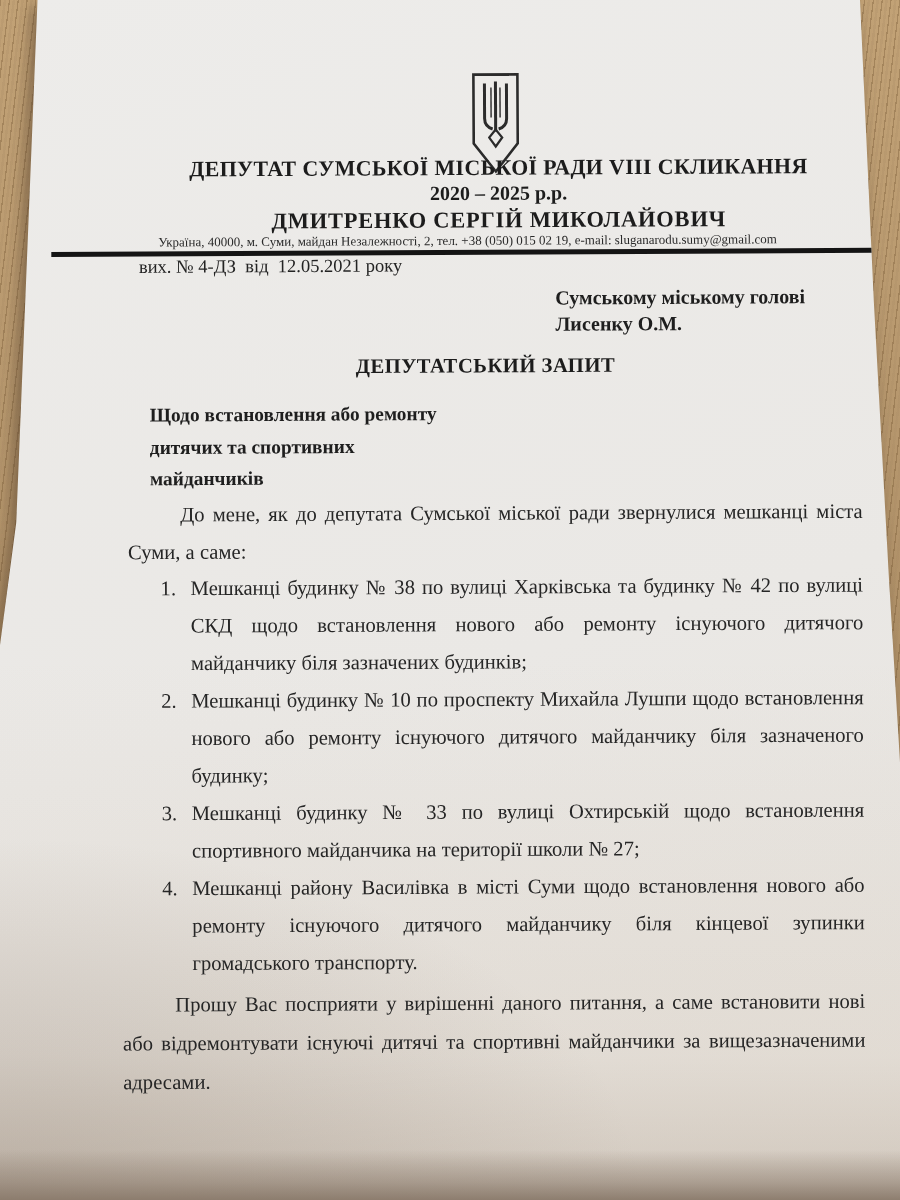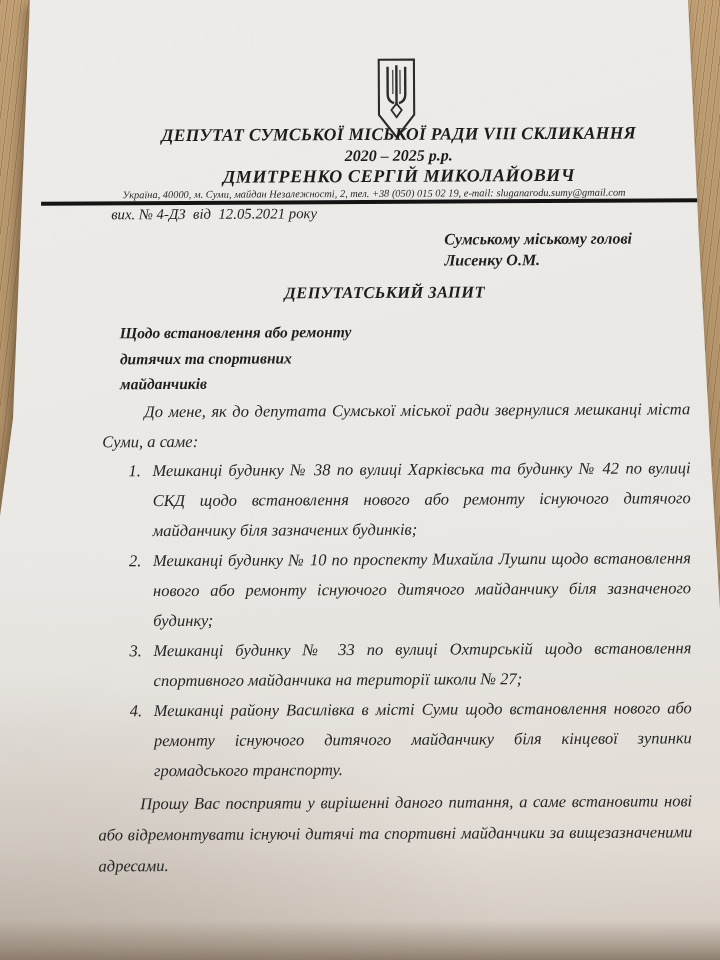--- a/index.html
+++ b/index.html
@@ -1,21 +1,21 @@
 <!DOCTYPE html>
 <html><head>
 <meta charset="utf-8">
 <style>
   html,body{margin:0;padding:0;}
   body{
     width:720px;height:960px;overflow:hidden;position:relative;
     font-family:"Liberation Serif","DejaVu Serif",serif;
     background:#b3946b;
   }
-  .scene{position:absolute;inset:0;font-style:italic;}
+  .scene{position:absolute;inset:0;}
   
   .wood{
     position:absolute;inset:0;
     background-color:#b3946b;
     background-image:
       repeating-linear-gradient(97deg,
         rgba(118,88,52,.38) 0 1px, rgba(0,0,0,0) 1px 3px,
         rgba(168,138,100,.25) 3px 5px, rgba(0,0,0,0) 5px 7px),
       linear-gradient(180deg,#c2a276 0%,#b3946b 45%,#a98b61 100%);
   }

